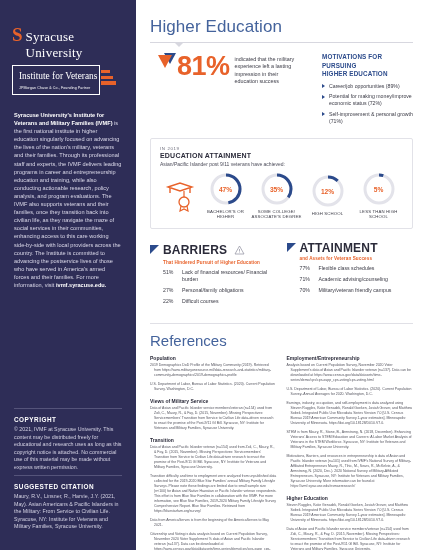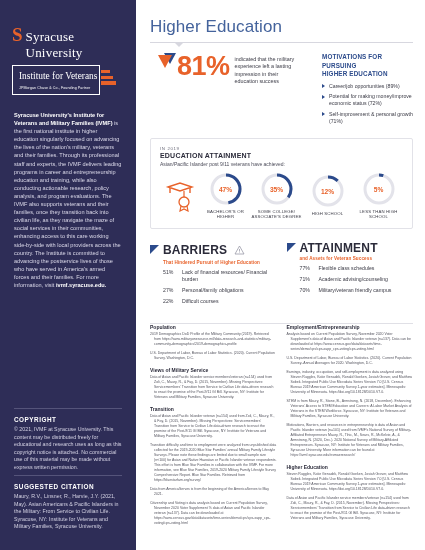--- a/index.html
+++ b/index.html
@@ -334,20 +334,21 @@
             <span>Academic advising/counseling</span>
           </div>
         <div class="br-item">
             <span class="br-pct">70%</span>
             <span>Military/veteran friendly campus</span>
           </div>
       </div>
     </div>
 
     <div class="ref-rule"></div>
+    <h2 class="ref-title">References</h2>
 
     <div class="ref-cols">
       <div class="ref-col">
           <div class="ref-h">Population</div>
           <p class="ref-p">2019 Demographics DoD Profile of the Military Community (2019). Retrieved from https://www.militaryonesource.mil/data-research-and-statistics/military-community-demographics/2019-demographics-profile</p>
           <p class="ref-p">U.S. Department of Labor, Bureau of Labor Statistics. (2020). Current Population Survey. Washington, D.C.</p>
           <div class="ref-h sp">Views of Military Service</div>
           <p class="ref-p">Data of Asian and Pacific Islander service members/veteran (n=154) used from Zoli, C., Maury, R., &amp; Fay, D. (2015, November). Missing Perspectives: Servicemembers' Transition from Service to Civilian Life data-driven research to enact the promise of the Post-9/11 GI Bill. Syracuse, NY: Institute for Veterans and Military Families, Syracuse University.</p>
           <div class="ref-h sp">Transition</div>
           <p class="ref-p">Data of Asian and Pacific Islander veteran (n=154) used from Zoli, C., Maury, R., &amp; Fay, D. (2015, November). Missing Perspectives: Servicemembers' Transition from Service to Civilian Life data-driven research to enact the promise of the Post-9/11 GI Bill. Syracuse, NY: Institute for Veterans and Military Families, Syracuse University.</p>

